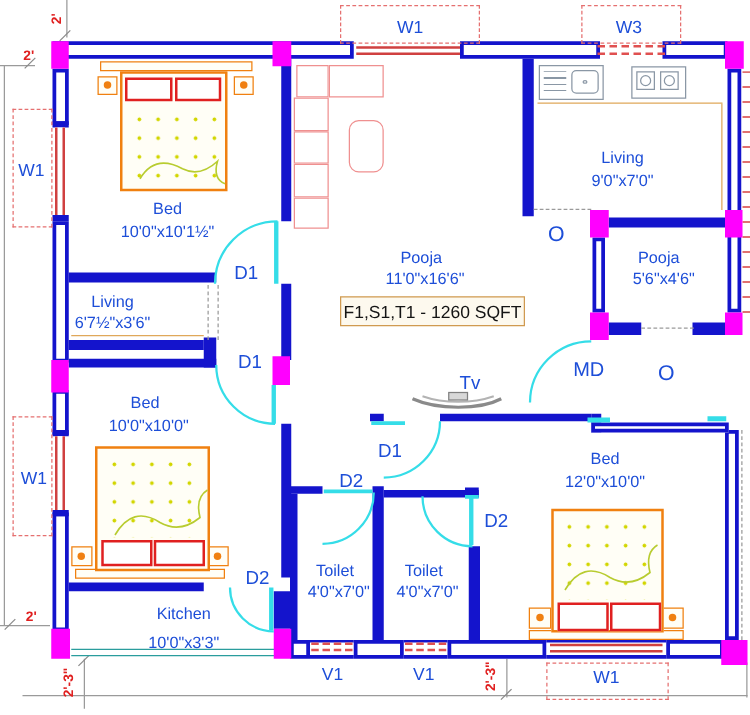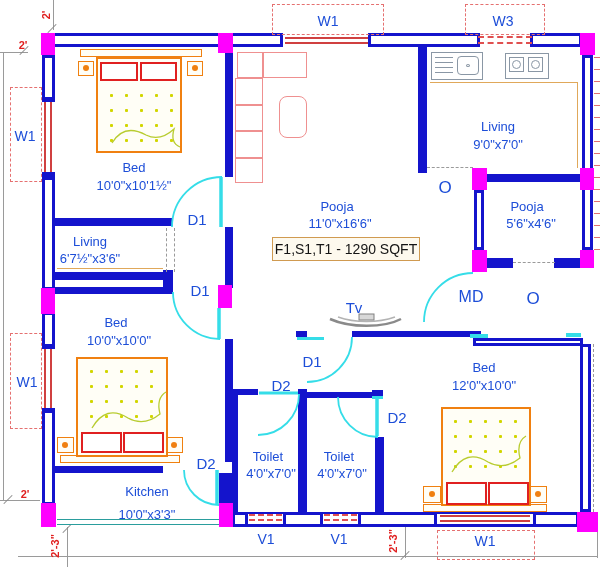--- a/index.html
+++ b/index.html
@@ -253,32 +253,32 @@
   <div class="t" style="left:498px;top:144px">9'0"x7'0"</div>
   <div class="t" style="left:527px;top:206px">Pooja</div>
   <div class="t" style="left:531px;top:223px">5'6"x4'6"</div>
   <div class="t" style="left:268px;top:456px">Toilet</div>
   <div class="t" style="left:271px;top:473px">4'0"x7'0"</div>
   <div class="t" style="left:339px;top:456px">Toilet</div>
   <div class="t" style="left:342px;top:473px">4'0"x7'0"</div>
   <div class="t" style="left:484px;top:367px">Bed</div>
   <div class="t" style="left:484px;top:385px">12'0"x10'0"</div>
 
-  <div class="box" style="left:272px;top:237px;width:146px;height:22px">F1,S1,T1 - 1290 SQFT</div>
+  <div class="box" style="left:272px;top:237px;width:146px;height:22px">F1,S1,T1 - 1260 SQFT</div>
 
   <div class="t door" style="left:197px;top:219px">D1</div>
   <div class="t door" style="left:200px;top:290px">D1</div>
   <div class="t door" style="left:312px;top:361px">D1</div>
   <div class="t door" style="left:206px;top:463px">D2</div>
   <div class="t door" style="left:281px;top:385px">D2</div>
   <div class="t door" style="left:397px;top:417px">D2</div>
   <div class="t door" style="left:471px;top:297px;font-size:16px">MD</div>
   <div class="t o" style="left:445px;top:188px">O</div>
   <div class="t o" style="left:533px;top:299px">O</div>
-  <div class="t" style="left:354px;top:307px;font-size:15px">Tv</div>
+  <div class="t" style="left:376px;top:307px;font-size:15px">Tv</div>
 
   <div class="t" style="left:25px;top:136px;font-size:14px">W1</div>
   <div class="t" style="left:27px;top:382px;font-size:14px">W1</div>
   <div class="t" style="left:328px;top:21px;font-size:14px">W1</div>
   <div class="t" style="left:503px;top:21px;font-size:14px">W3</div>
   <div class="t" style="left:485px;top:541px;font-size:14px">W1</div>
   <div class="t" style="left:266px;top:539px;font-size:14px">V1</div>
   <div class="t" style="left:339px;top:539px;font-size:14px">V1</div>
 
   <div class="t redt rot" style="left:46px;top:15px">2'</div>

